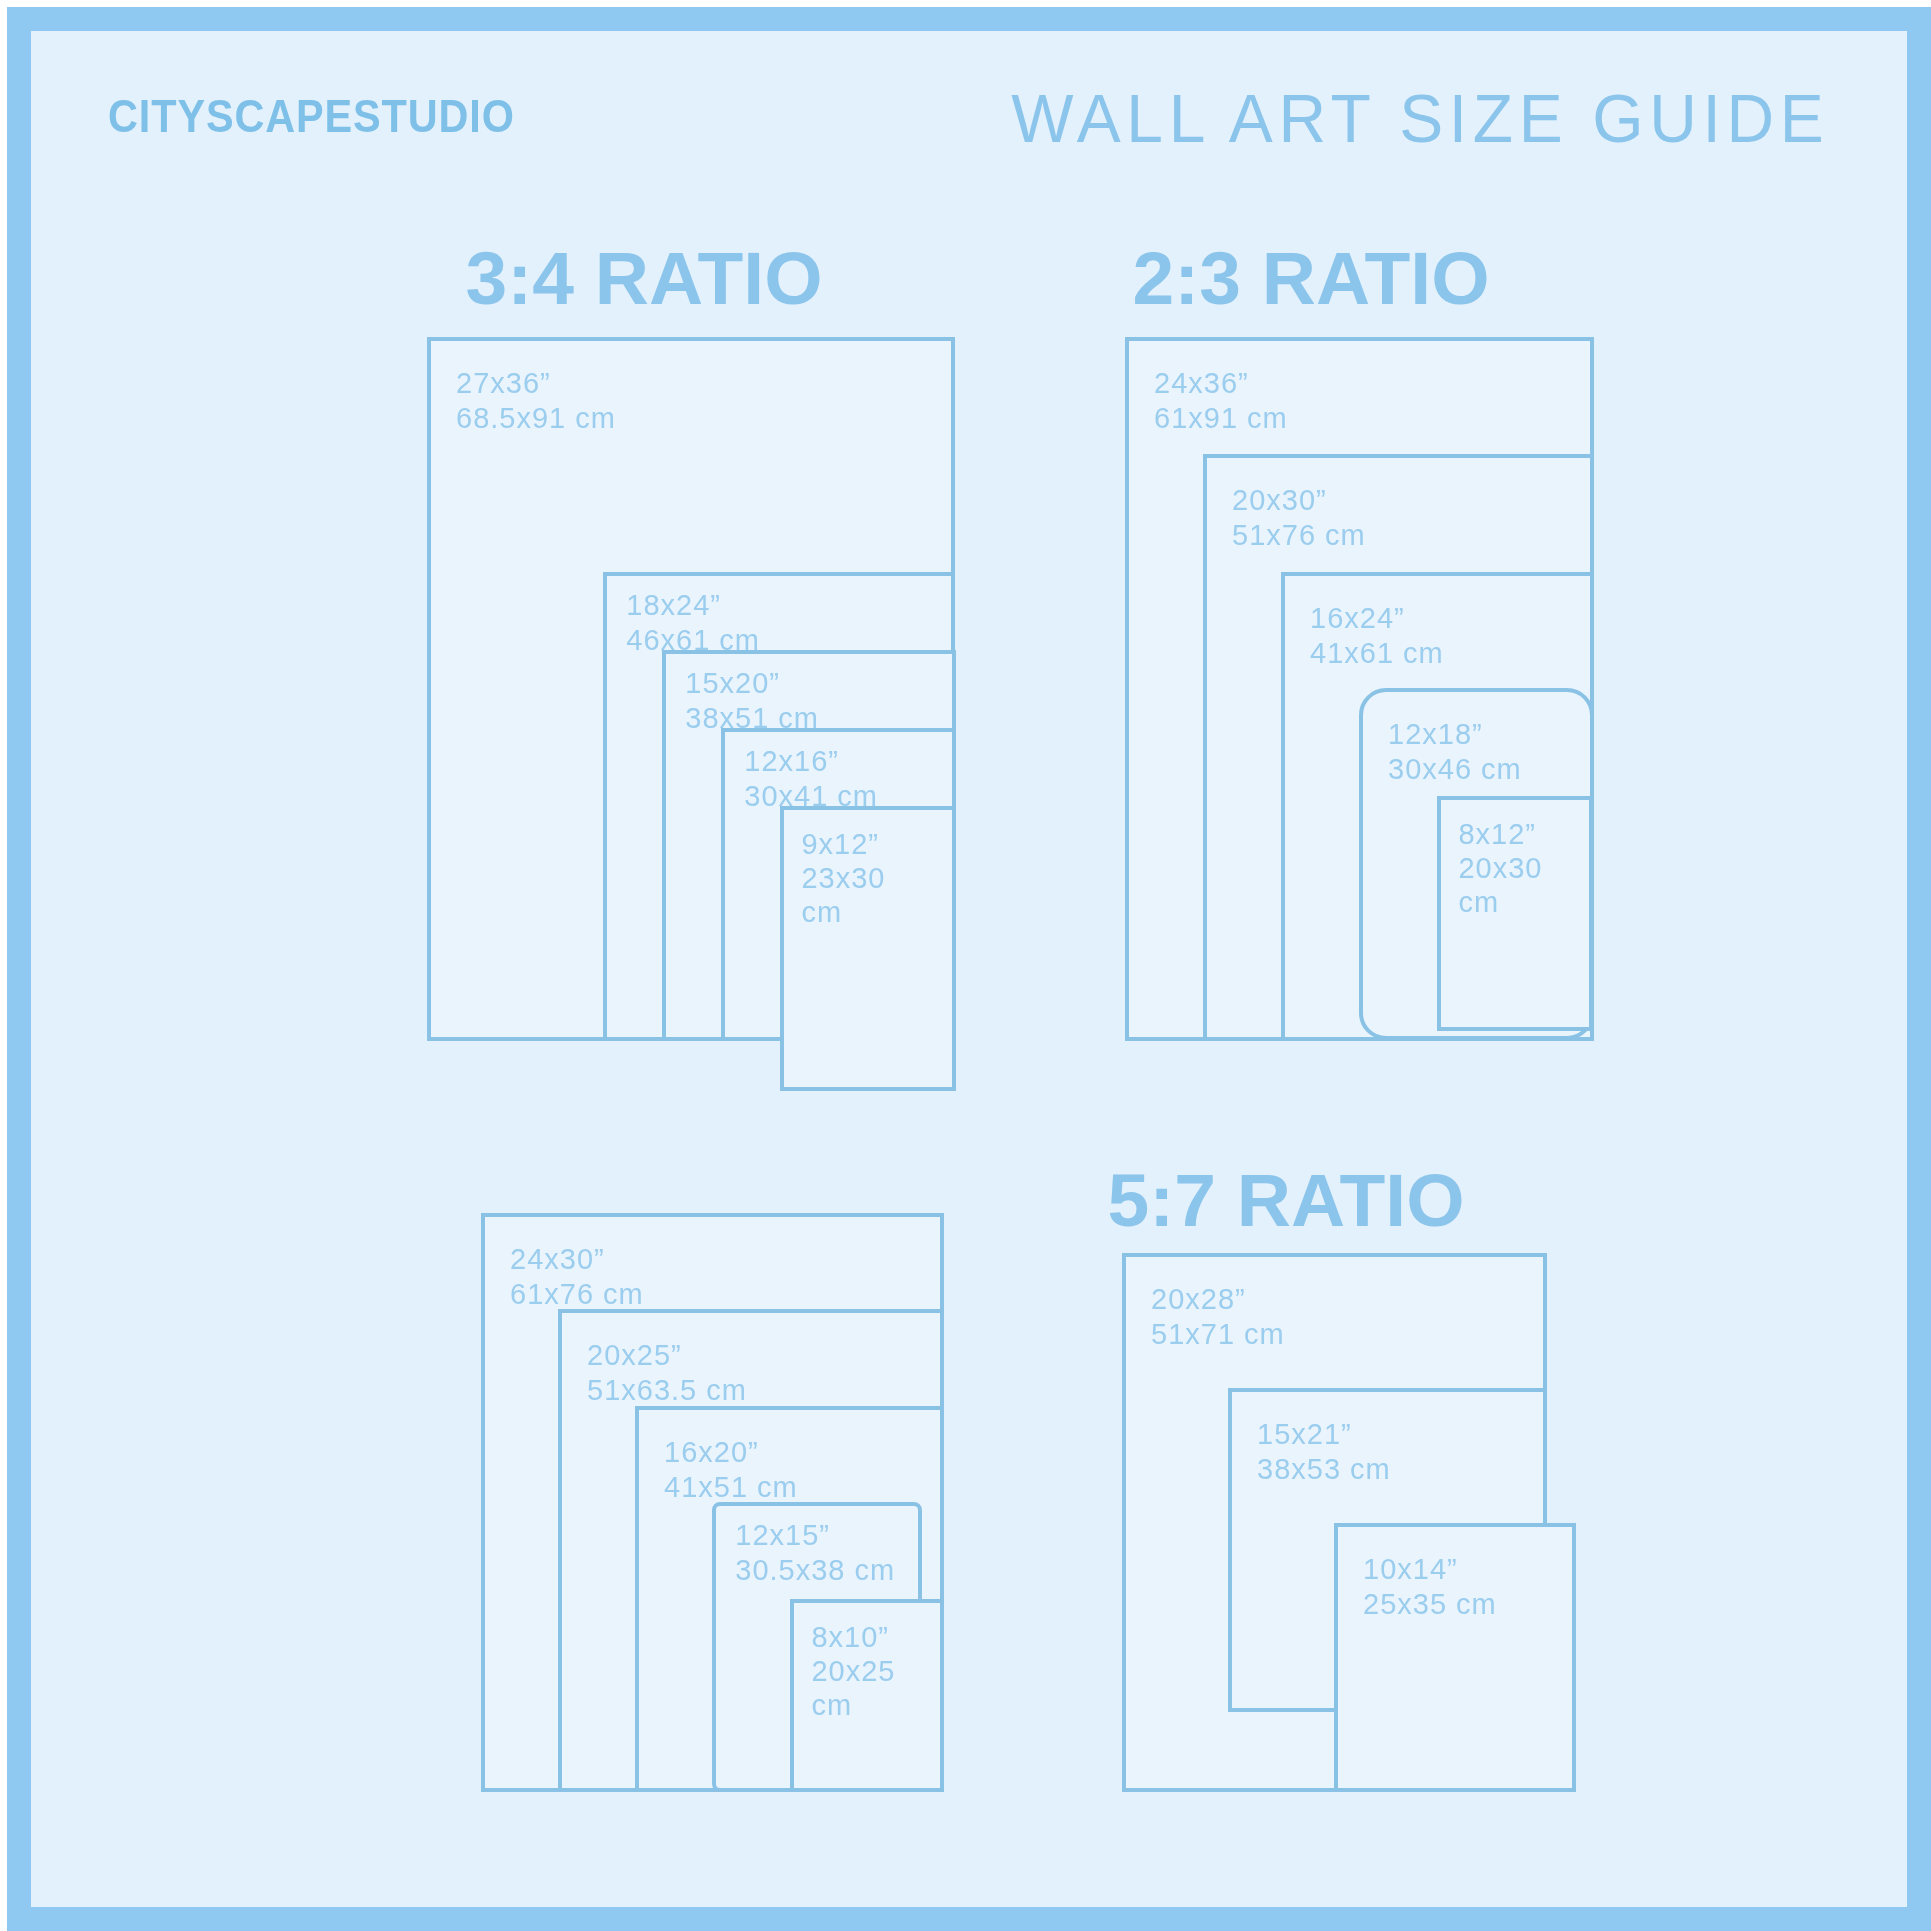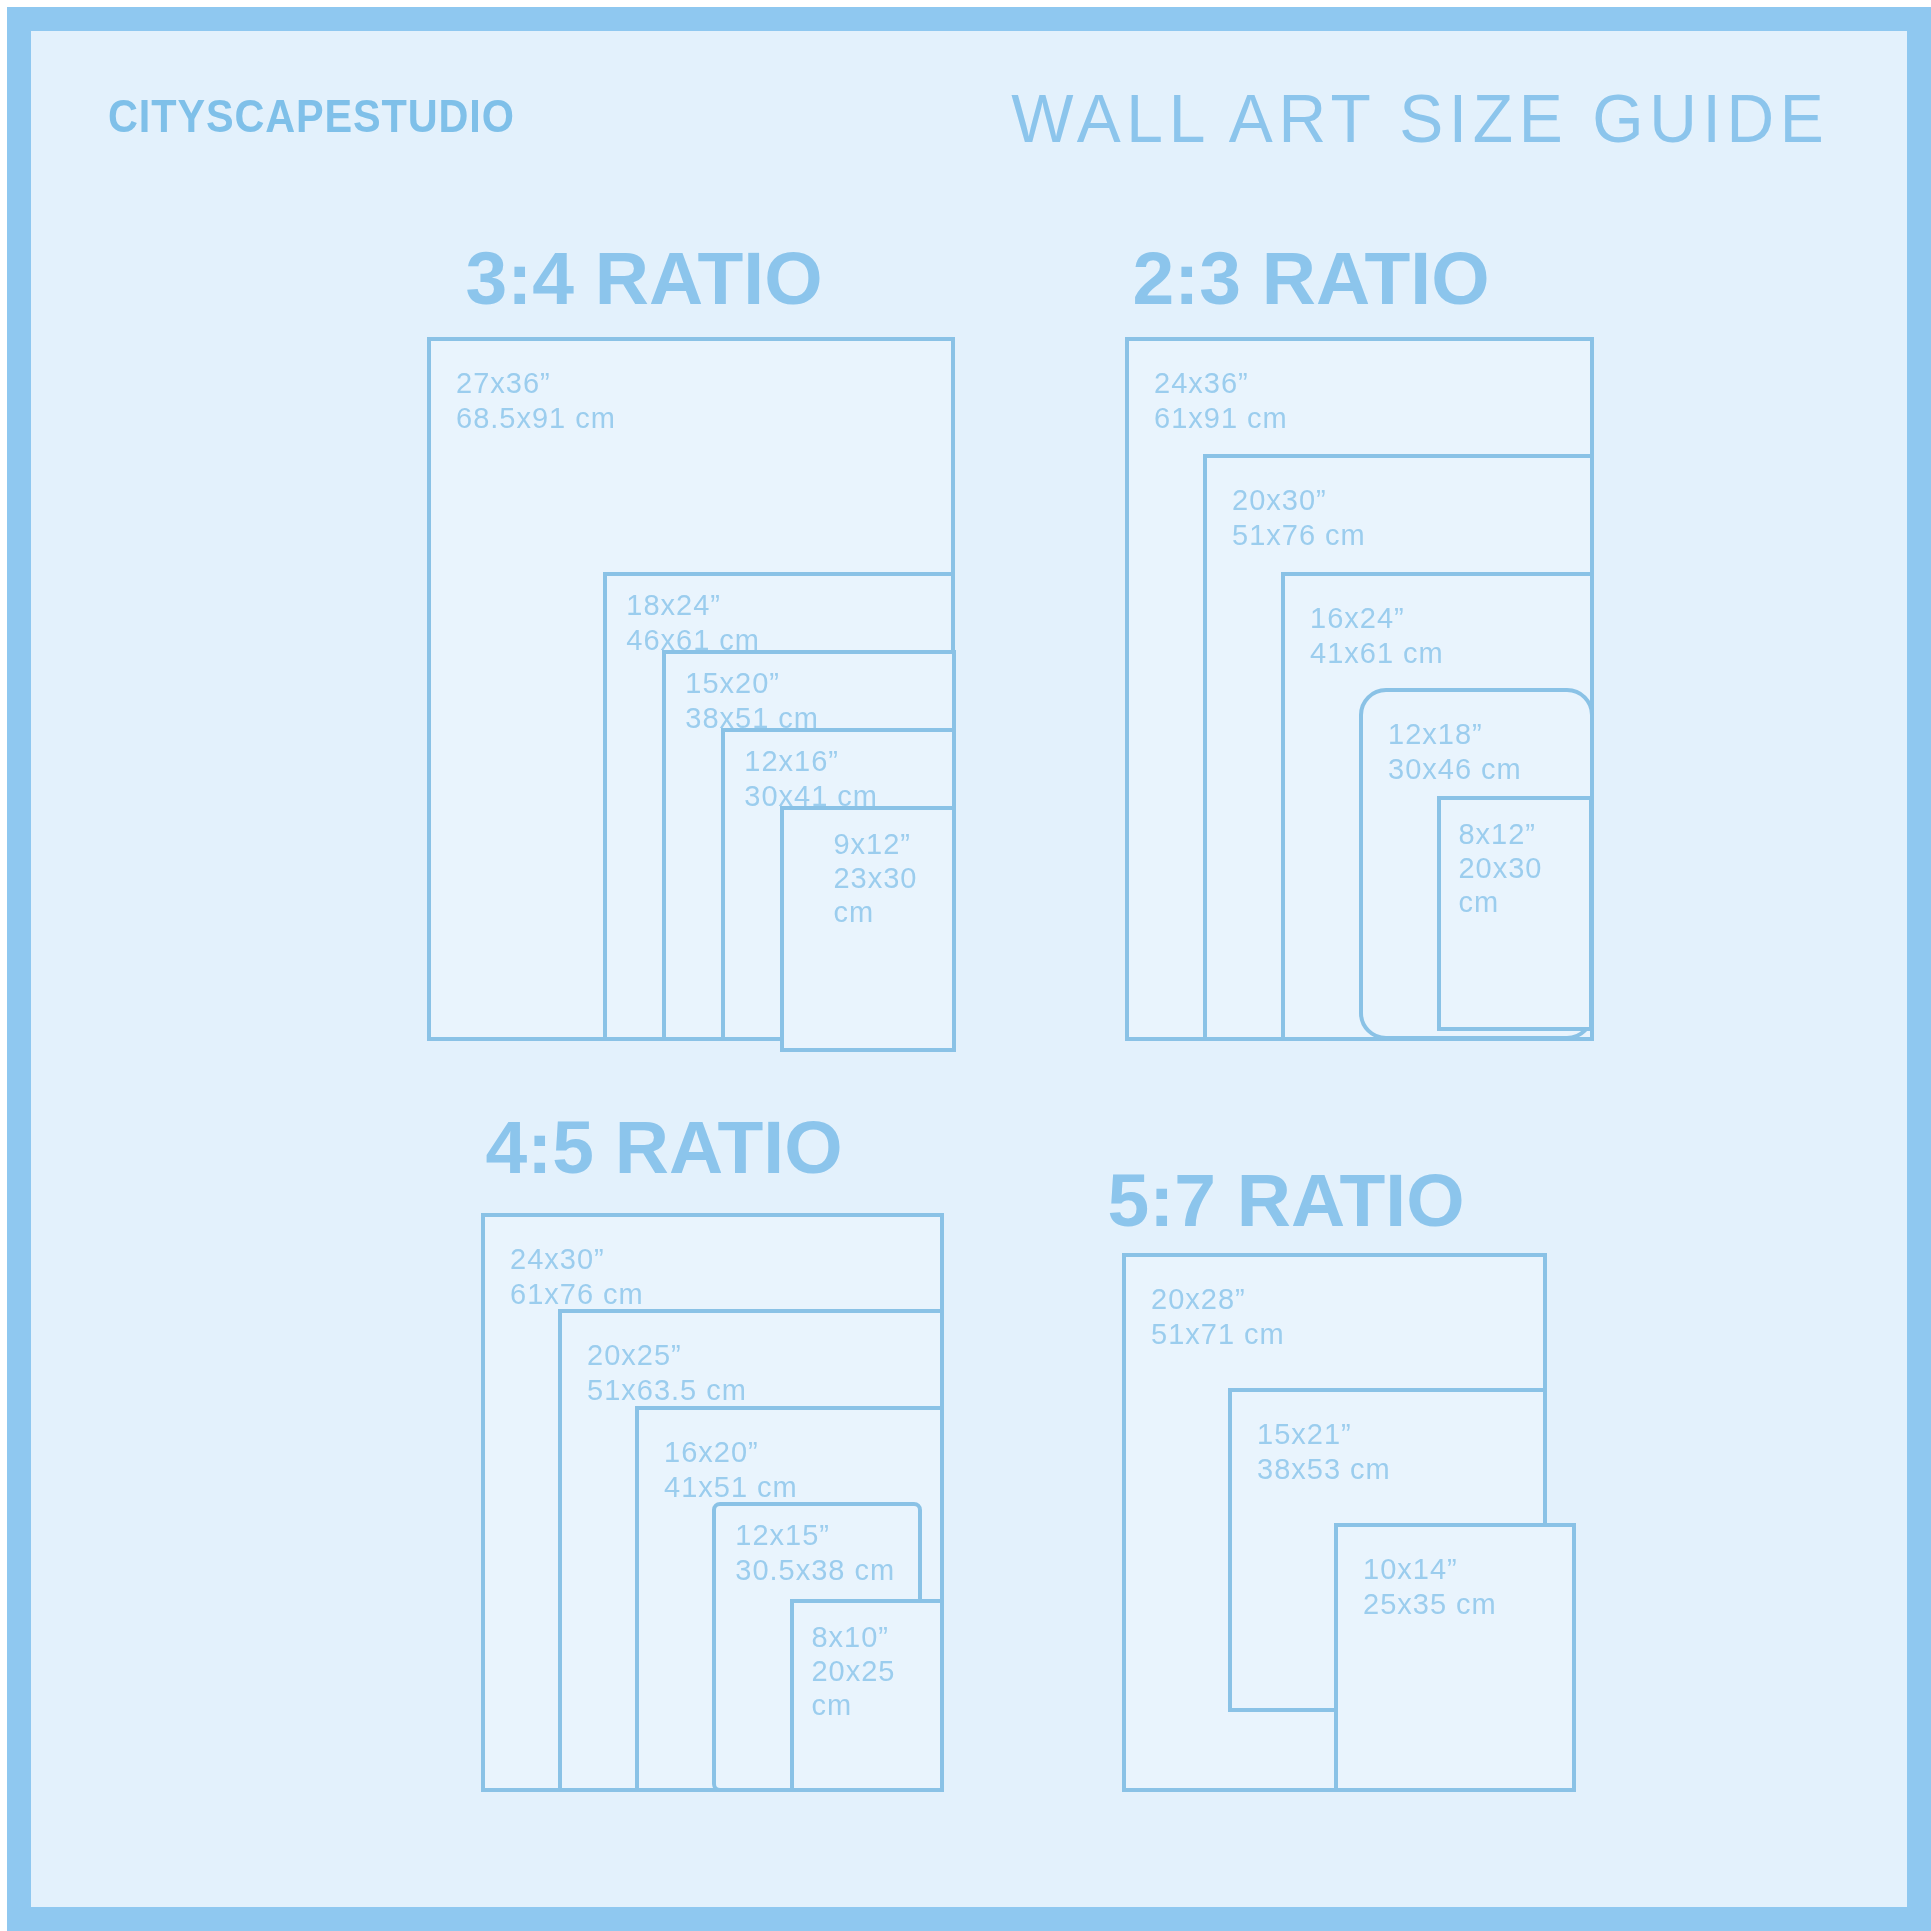--- a/index.html
+++ b/index.html
@@ -95,21 +95,21 @@
         <div>15x20”</div>
         <div>38x51 cm</div>
       </div>
     </div>
     <div class="size-box tight" style="left: 673px; top: 728px; width: 235px; height: 313px;">
       <div class="size-label">
         <div>12x16”</div>
         <div>30x41 cm</div>
       </div>
     </div>
-    <div class="size-box small" style="left: 732px; top: 806px; width: 176px; height: 246px; padding-left: 32px;">
+    <div class="size-box small" style="left: 732px; top: 806px; width: 176px; height: 285px;">
       <div class="size-label">
         <div>9x12”</div>
         <div>23x30</div>
         <div>cm</div>
       </div>
     </div>
     <div class="ratio-heading" style="left: 1311px; top: 235px;">2:3 RATIO</div>
     <div class="size-box" style="left: 1077px; top: 337px; width: 469px; height: 704px;">
       <div class="size-label">
         <div>24x36”</div>
@@ -134,21 +134,20 @@
         <div>30x46 cm</div>
       </div>
     </div>
     <div class="size-box small" style="left: 1389px; top: 796px; width: 156px; height: 235px;">
       <div class="size-label">
         <div>8x12”</div>
         <div>20x30</div>
         <div>cm</div>
       </div>
     </div>
-    <div class="ratio-heading" style="left: 664px; top: 1104px;">4:5 RATIO</div>
     <div class="size-box" style="left: 433px; top: 1213px; width: 463px; height: 579px;">
       <div class="size-label">
         <div>24x30”</div>
         <div>61x76 cm</div>
       </div>
     </div>
     <div class="size-box" style="left: 510px; top: 1309px; width: 386px; height: 483px;">
       <div class="size-label">
         <div>20x25”</div>
         <div>51x63.5 cm</div>

